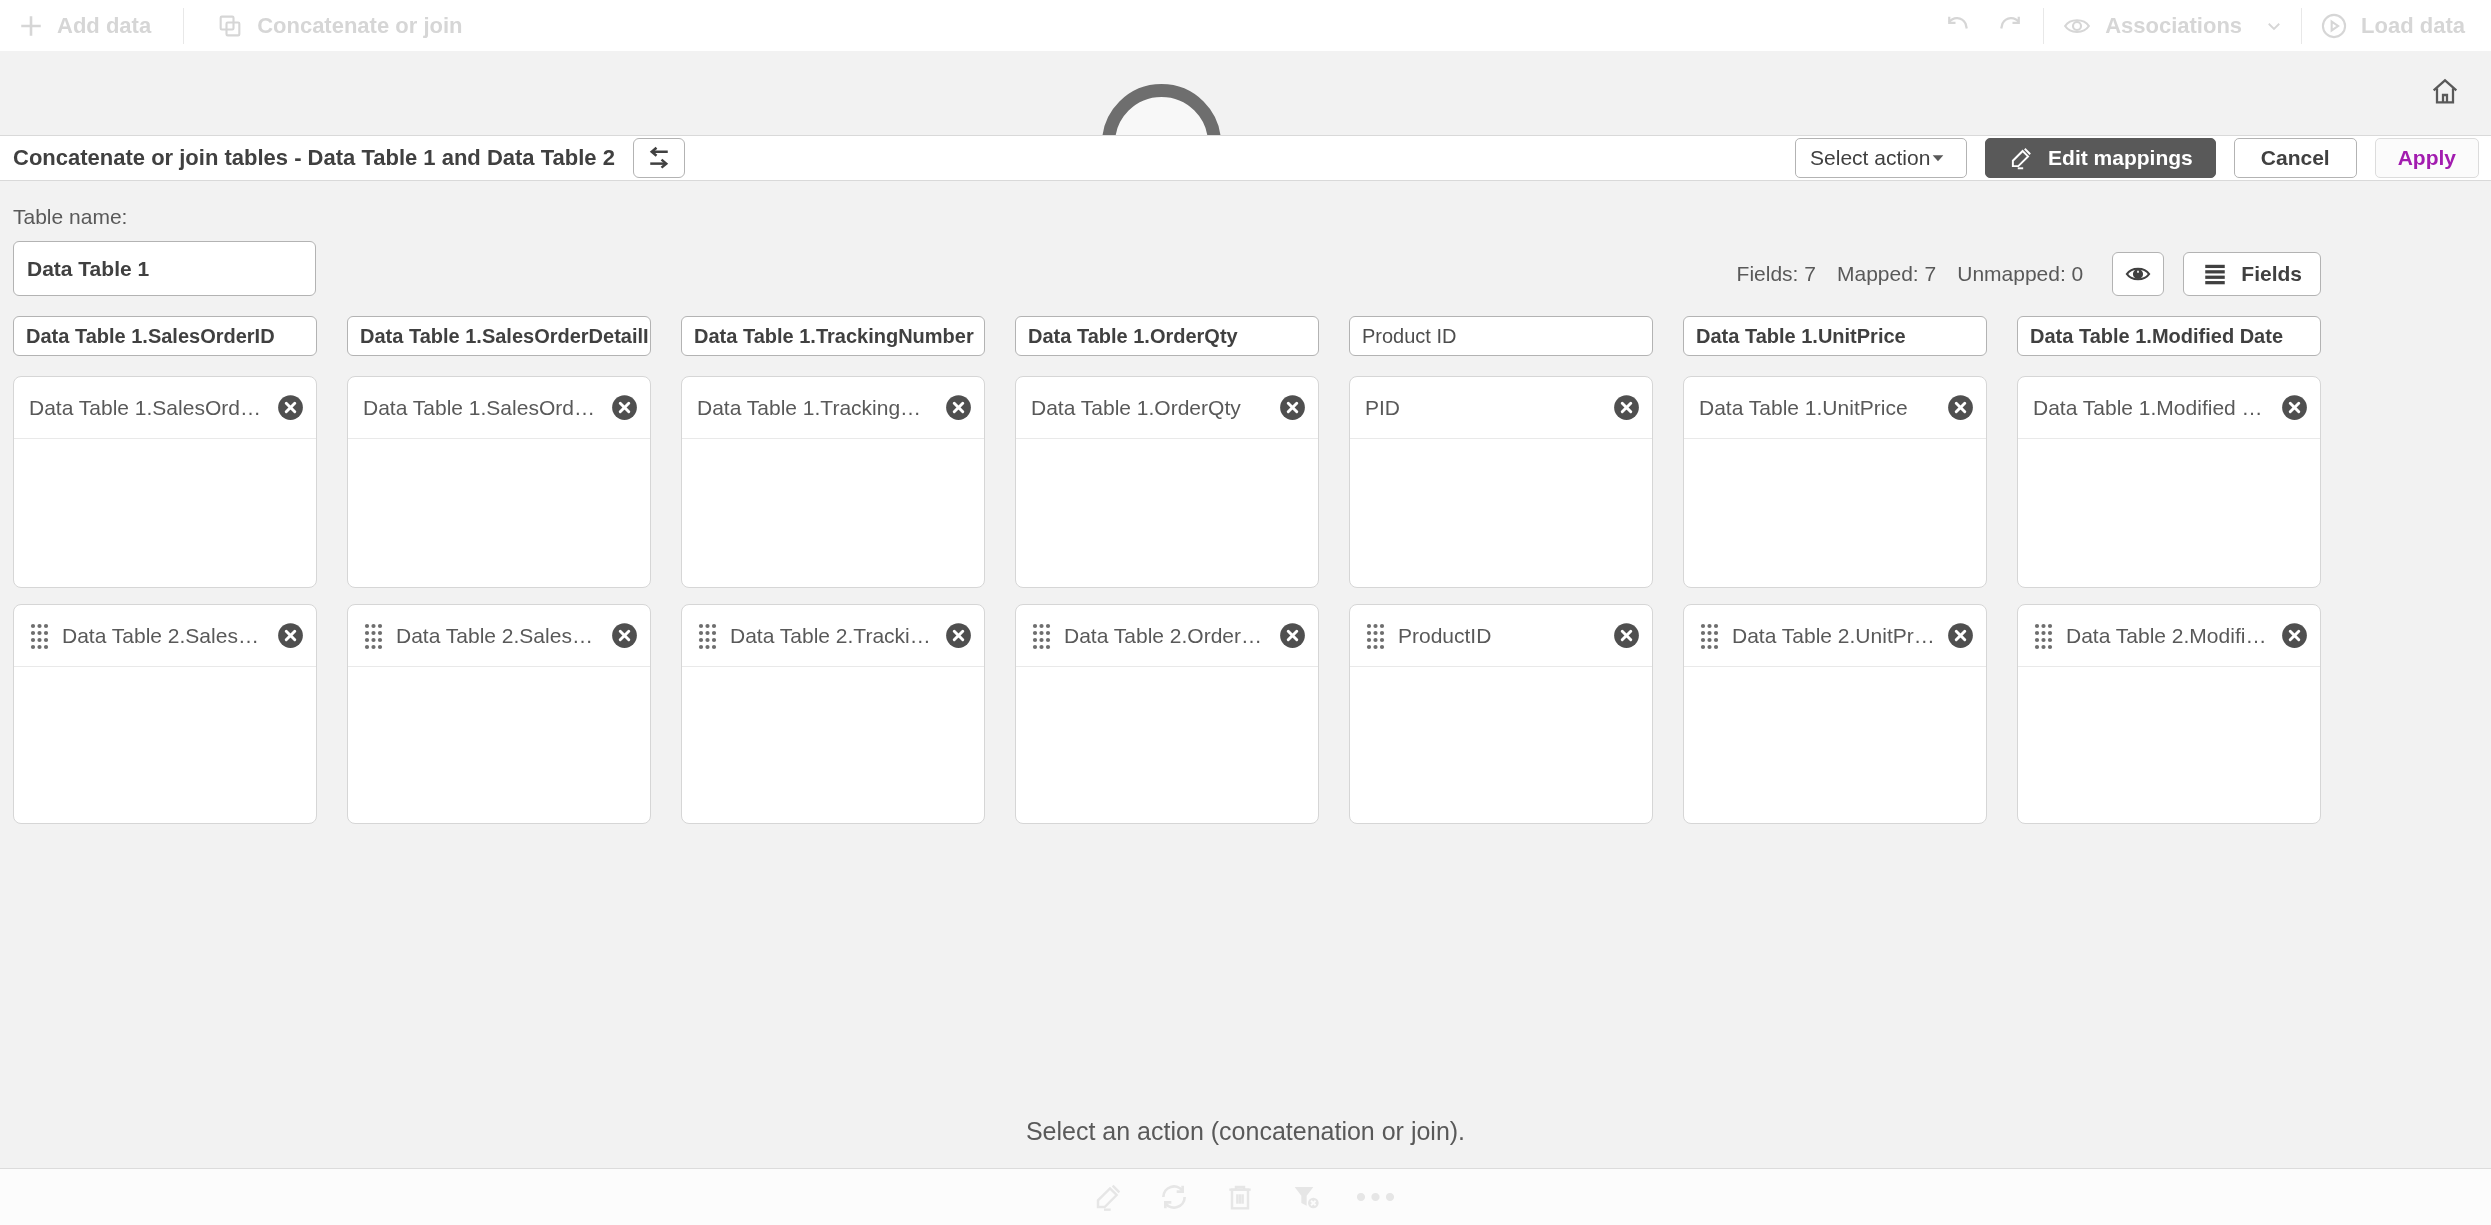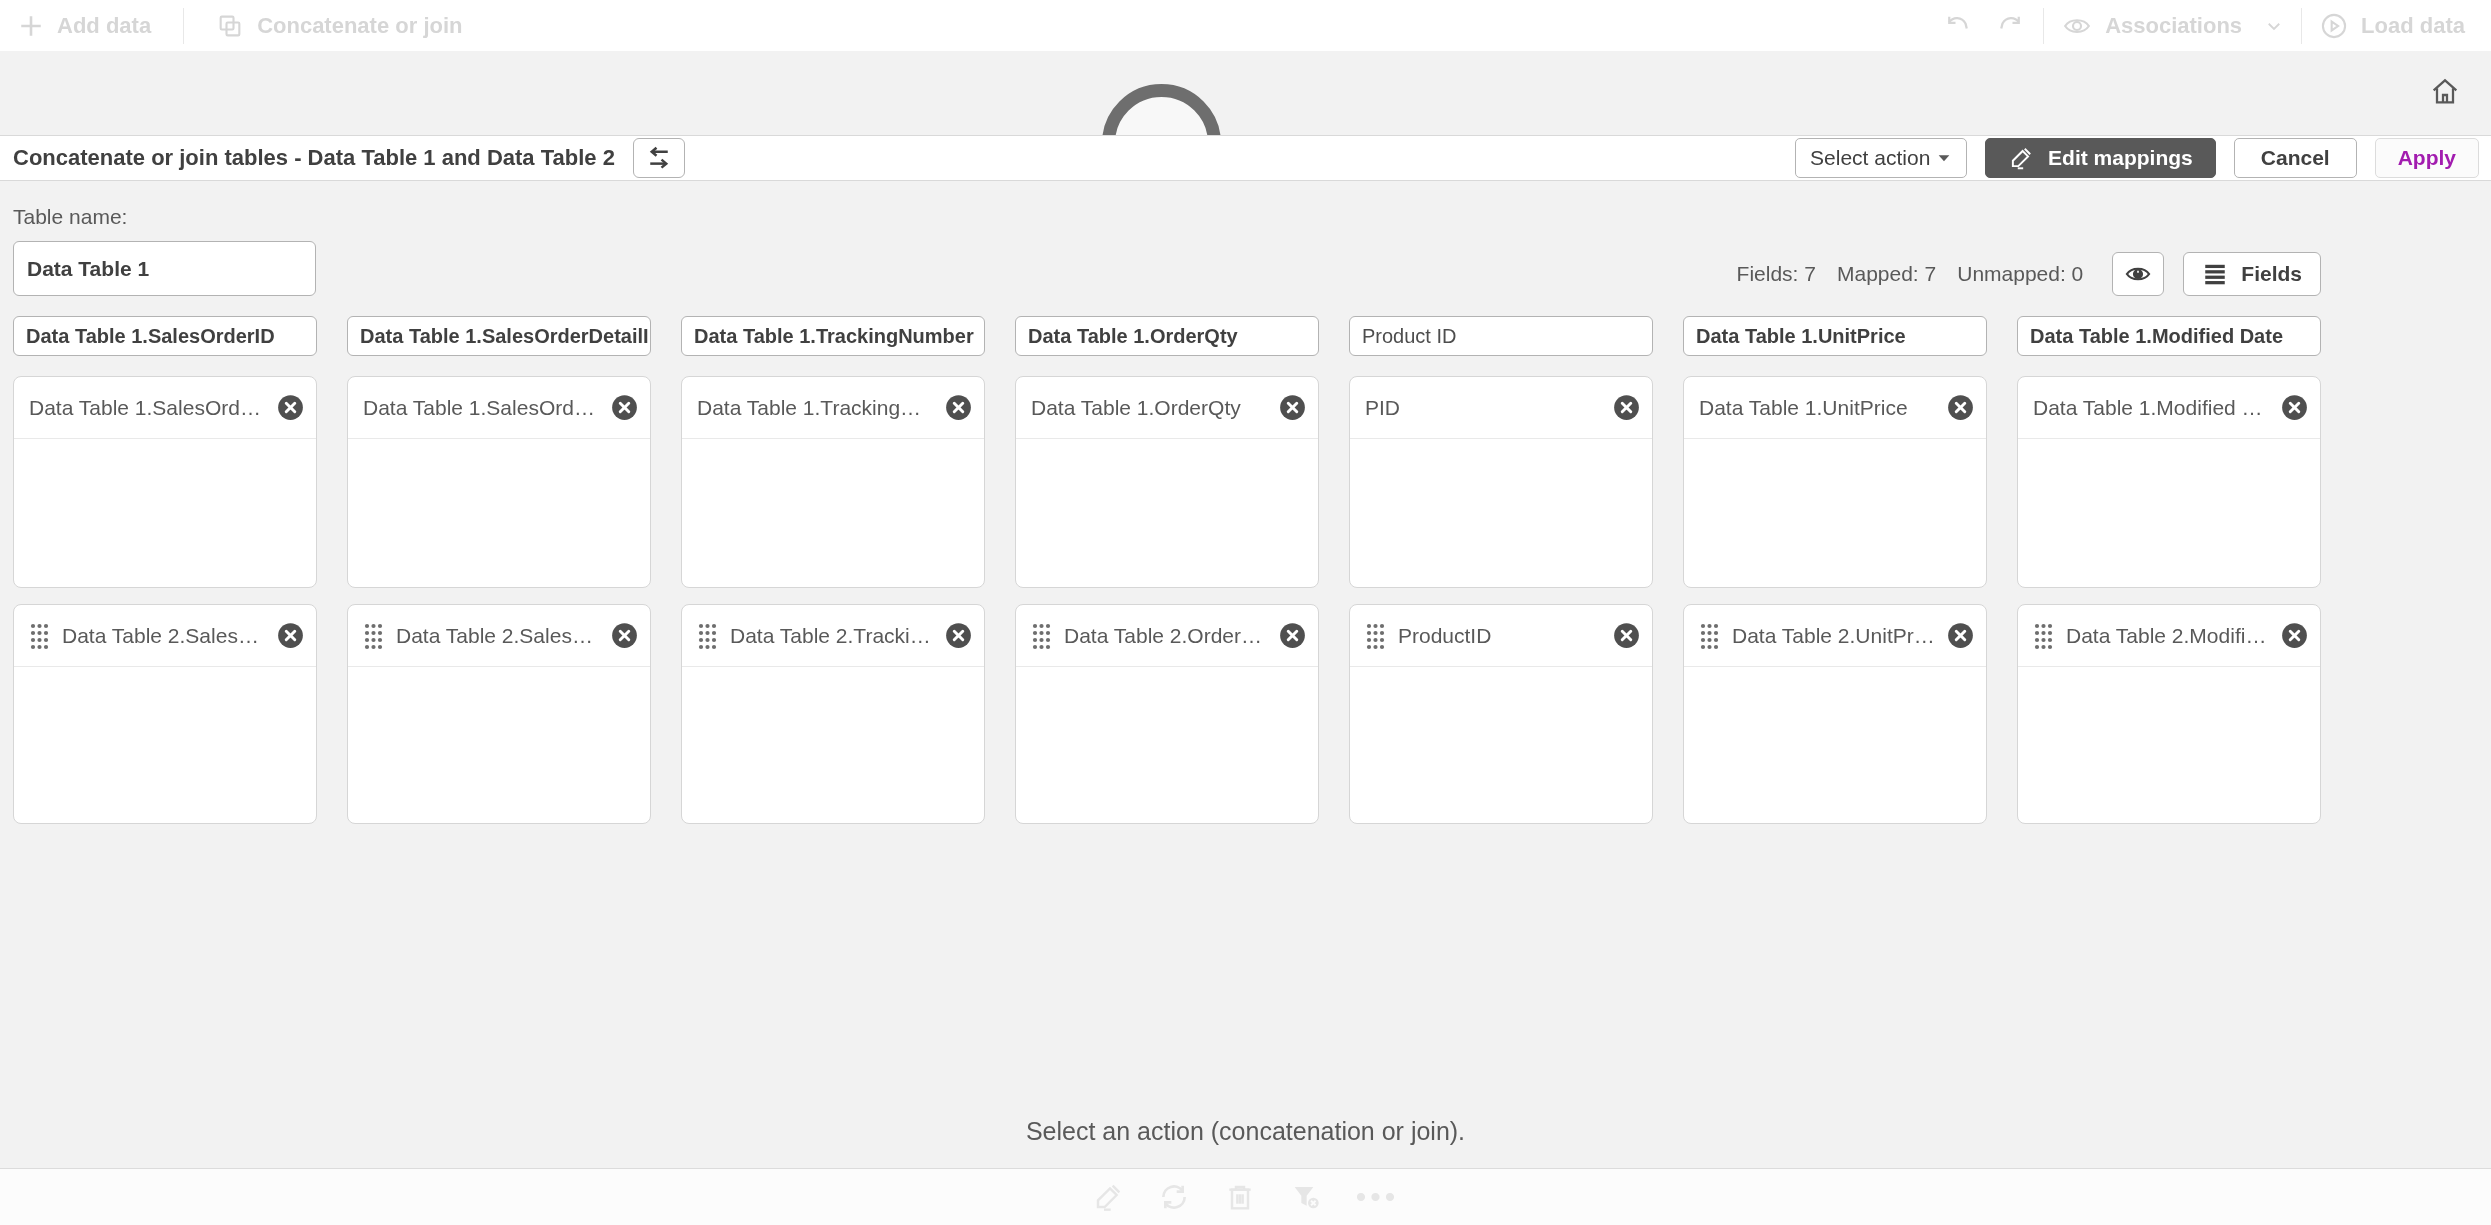--- a/index.html
+++ b/index.html
@@ -24,21 +24,21 @@
   .home-btn { position:absolute; right:30px; top:24px; color:#595959; background:none; border:none; cursor:pointer; }
 
   
   .action-bar { height:46px; background:#ffffff; border-top:1px solid #d9d9d9; border-bottom:1px solid #d9d9d9;
                 display:flex; align-items:center; padding:0 12px 0 13px; flex:0 0 auto; }
   .ab-title { font-size:22px; font-weight:bold; color:#404040; white-space:nowrap; }
   .swap-btn { margin-left:18px; width:52px; height:40px; background:#fff; border:1px solid #b3b3b3; border-radius:6px;
               display:flex; align-items:center; justify-content:center; color:#404040; cursor:pointer; }
   .ab-right { margin-left:auto; display:flex; align-items:center; gap:18px; }
   .btn { height:40px; border-radius:5px; font-family:inherit; font-size:21px; display:flex; align-items:center; cursor:pointer; }
-  .btn-select { width:172px; background:#fff; border:1px solid #b3b3b3; color:#404040; padding:16px 14px; justify-content:space-between; }
+  .btn-select { width:172px; background:#fff; border:1px solid #b3b3b3; color:#404040; padding:16px 14px; justify-content:flex-start; }
   .btn-dark { background:#595959; border:1px solid #595959; color:#ffffff; font-weight:bold; padding:0 22px; gap:14px; }
   .btn-cancel { background:#fff; border:1px solid #b3b3b3; color:#404040; font-weight:bold; padding:0 26px; }
   .btn-apply { background:#fbfbfb; border:1px solid #dcdcdc; color:#a21caf; font-weight:bold; padding:0 22px; cursor:default; }
 
   
   .content { position:relative; flex:1 1 auto; background:#f2f2f2; padding:24px 170px 0 13px; }
   .name-row { display:flex; align-items:flex-end; justify-content:space-between; }
   .tn-label { display:block; font-size:21px; color:#595959; margin-bottom:12px; }
   .tn-input { width:303px; height:55px; background:#fff; border:1px solid #b3b3b3; border-radius:6px;
               font-family:inherit; font-size:21px; font-weight:bold; color:#404040; padding:0 13px; }

